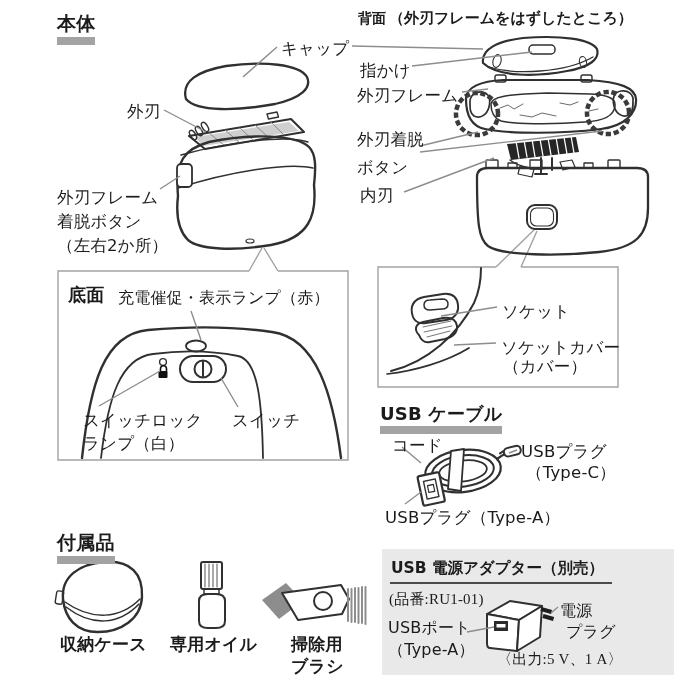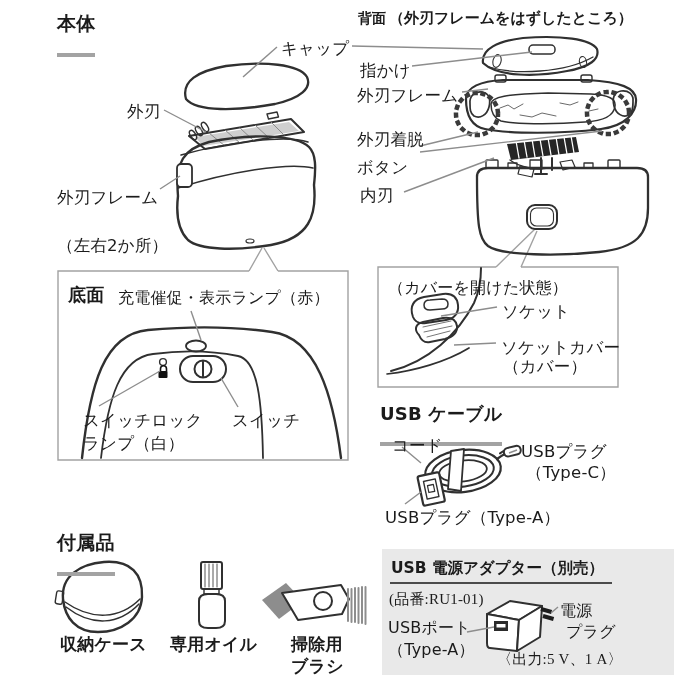--- a/index.html
+++ b/index.html
@@ -5,21 +5,21 @@
   html,body{margin:0;padding:0;background:#fff;}
   .canvas{
     position:relative;width:680px;height:680px;background:#ffffff;overflow:hidden;
     font-family:"DejaVu Sans","Liberation Sans",sans-serif;color:#1b1b1b;
   }
   svg.art{position:absolute;left:0;top:0;}
   .lbl{position:absolute;font-size:16.5px;line-height:1.4;white-space:nowrap;letter-spacing:.2px;}
   .s15{font-size:15px;font-family:Liberation Serif, serif;}
   .s16{font-size:16px;}
   .b{font-weight:bold;}
-  .h{font-weight:bold;font-size:19px;border-bottom:4px solid #a3a3a3;padding-bottom:16px;}
+  .h{font-weight:bold;font-size:19px;border-bottom:8px solid #a3a3a3;padding-bottom:0;}
   .h2{font-weight:bold;font-size:14px;}
   .row{position:absolute;display:flex;align-items:baseline;gap:3px;white-space:nowrap;}
   .panel-title{position:absolute;font-weight:bold;font-size:15.5px;white-space:nowrap;}
   .itemlbl{font-weight:bold;font-size:17px;}
 </style>
 </head>
 <body>
 
 <div class="canvas">
 
@@ -196,39 +196,39 @@
       <path d="M405,504 L421,492"></path>
       <path d="M558,607 L551,613"></path>
       <path d="M467,632 L494,627"></path>
     </g>
   </svg>
 
   <div class="lbl h" style="left:57px;top:10px">本体</div>
   <div class="lbl" style="left:281px;top:37px">キャップ</div>
   <div class="lbl" style="left:127px;top:100px">外刃</div>
   <div class="lbl" style="left:57px;top:186px">外刃フレーム</div>
+  <div class="lbl" style="left:57px;top:210px">着脱ボタン</div>
   <div class="lbl" style="left:57px;top:234px">（左右2か所）</div>
 
   <div class="row" style="left:358px;top:9px">
     <span class="h2">背面</span>
     <span class="s15" style="font-weight:600">（外刃フレームをはずしたところ）</span>
   </div>
   <div class="lbl" style="left:360px;top:59px">指かけ</div>
   <div class="lbl" style="left:357px;top:84px">外刃フレーム</div>
   <div class="lbl" style="left:357px;top:128px">外刃着脱</div>
   <div class="lbl" style="left:357px;top:156px">ボタン</div>
   <div class="lbl" style="left:360px;top:184px">内刃</div>
 
   <div class="lbl b" style="left:68px;top:282px;font-size:18px">底面</div>
   <div class="lbl" style="left:83px;top:409px">スイッチロック</div>
   <div class="lbl s16" style="left:118px;top:287px">充電催促・表示ランプ（赤）</div>
   <div class="lbl" style="left:83px;top:432px">ランプ（白）</div>
   <div class="lbl" style="left:232px;top:409px">スイッチ</div>
 
-  <div class="lbl s16" style="left:388px;top:277px">（カバーを開けた状態）</div>
   <div class="lbl" style="left:502px;top:300px">ソケット</div>
   <div class="lbl" style="left:501px;top:336px">ソケットカバー</div>
   <div class="lbl" style="left:503px;top:355px">（カバー）</div>
 
   <div class="lbl h" style="left:380px;top:401px;font-size:18px">USB ケーブル</div>
   <div class="lbl" style="left:392px;top:434px">コード</div>
   <div class="lbl" style="left:521px;top:440px">USBプラグ</div>
   <div class="lbl" style="left:385px;top:506px">USBプラグ（Type-A）</div>
   <div class="lbl" style="left:526px;top:461px">（Type-C）</div>
 

